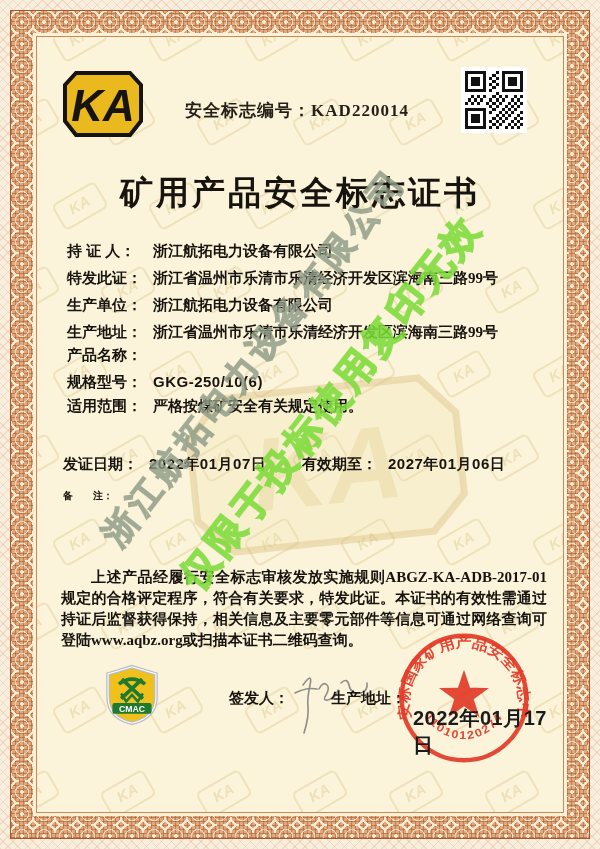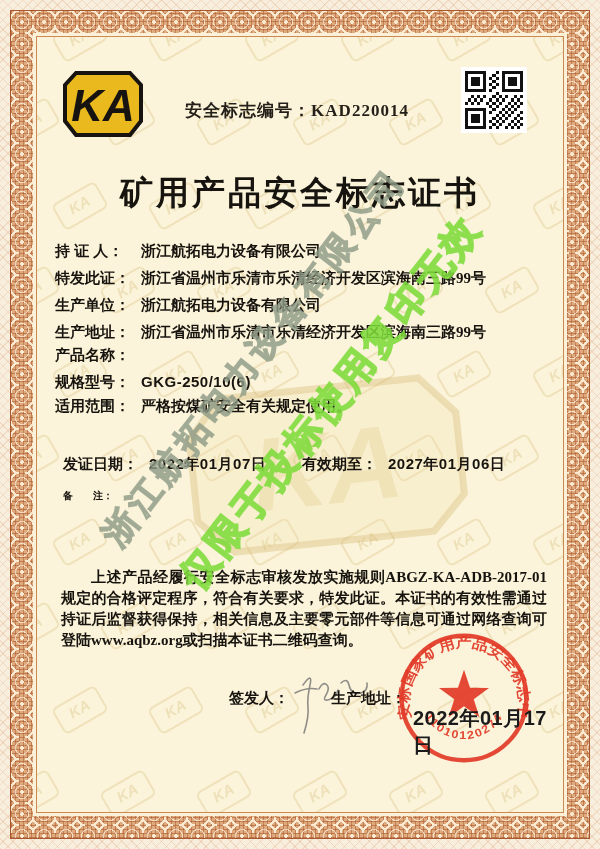--- a/index.html
+++ b/index.html
@@ -48,21 +48,21 @@
     position:absolute;left:110px;top:62px;width:300px;text-align:center;
     font-family:"Liberation Serif",serif;font-size:17px;font-weight:600;color:#241f18;
     letter-spacing:1px;
   }
   .qr{position:absolute;left:424px;top:30px;background:#ffffff;padding:4px;line-height:0;}
   .title{
     position:absolute;left:0;top:134px;width:100%;text-align:center;
     font-size:33px;font-weight:bold;color:#17130e;letter-spacing:3px;
   }
   
-  .fields{position:absolute;left:18px;top:205px;width:486px;color:#17130e;}
+  .fields{position:absolute;left:30px;top:205px;width:486px;color:#17130e;}
   .frow{display:flex;align-items:flex-start;line-height:18px;margin-top:9px;font-size:15px;}
   .frow.tight{margin-top:5px;}
   .frow.t6{margin-top:6px;}
   .frow:first-child{margin-top:0;}
   .flabel{font-weight:bold;width:86px;flex:0 0 86px;white-space:nowrap;}
   .flabel.wide{width:168px;flex:0 0 168px;}
   .fvalue{font-weight:bold;font-family:"Liberation Serif",serif;}
   .fvalue.sans{font-family:Liberation Sans, sans-serif;letter-spacing:.5px;}
   .dates-row{position:absolute;left:26px;top:418px;width:500px;display:flex;font-size:15px;line-height:18px;color:#17130e;}
   .remark-row{position:absolute;left:26px;top:452px;font-size:10px;font-weight:bold;color:#17130e;}
@@ -400,20 +400,32 @@
       <span class="fvalue sans">2027年01月06日</span>
     </div>
 
     <div class="remark-row">备　　注：</div>
 
     <div class="statement">上述产品经履行安全标志审核发放实施规则ABGZ-KA-ADB-2017-01规定的合格评定程序，符合有关要求，特发此证。本证书的有效性需通过持证后监督获得保持，相关信息及主要零元部件等信息可通过网络查询可登陆www.aqbz.org或扫描本证书二维码查询。</div>
 
     <div class="wm wm-company">浙江航拓电力设备有限公司</div>
     <div class="wm wm-notice">仅限于投标使用复印无效</div>
 
+    <div class="cmac">
+      <svg width="58" height="62" viewBox="0 0 80 84">
+        <path d="M40,3 L73,13 V45 Q73,73 40,81 Q7,73 7,45 V13 Z" fill="#f0c01c" stroke="#b9bcc0" stroke-width="5"></path>
+        <path d="M40,3 L73,13 V45 Q73,73 40,81 Q7,73 7,45 V13 Z" fill="none" stroke="#ffffff" stroke-width="1.5"></path>
+        <path d="M22,27 Q40,13 58,27" fill="none" stroke="#1f7a2d" stroke-width="5"></path>
+        <line x1="26" y1="20" x2="55" y2="47" stroke="#1f7a2d" stroke-width="5"></line>
+        <line x1="54" y1="20" x2="25" y2="47" stroke="#1f7a2d" stroke-width="5"></line>
+        <polyline points="25,40 32,51 40,42 48,51 55,40" fill="none" stroke="#1f7a2d" stroke-width="3.5"></polyline>
+        <rect x="13" y="53" width="54" height="15" rx="3" fill="#1f7a2d"></rect>
+        <text x="40" y="65" text-anchor="middle" font-size="12" font-weight="bold" fill="#ffffff">CMAC</text>
+      </svg>
+    </div>
 
     <div class="signer-label">签发人：</div>
 
     <div class="signature">
       <svg width="90" height="80" viewBox="0 0 90 80">
         <g fill="none" stroke="#8f8d88" stroke-width="1.6" stroke-linecap="round">
           <path d="M14,26 q10,-14 7,0 q-3,14 -2,22 q1,10 -4,26"></path>
           <path d="M6,34 q12,-6 22,-4"></path>
           <path d="M30,30 q4,-8 8,-4 q3,3 -1,10 q-4,6 2,5 q8,-2 10,-10"></path>
           <path d="M52,24 q6,-6 8,2 q2,10 12,8 q7,-2 6,-10"></path>

